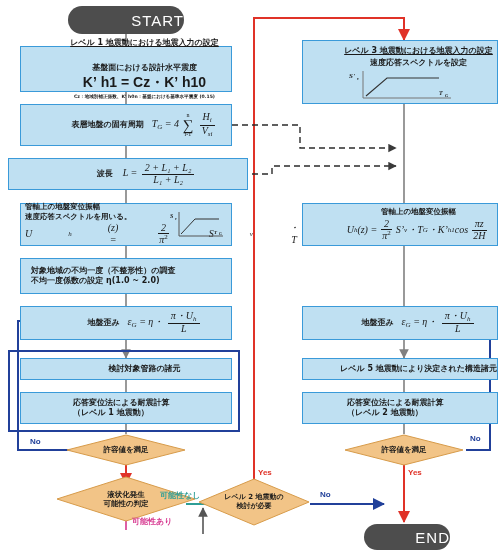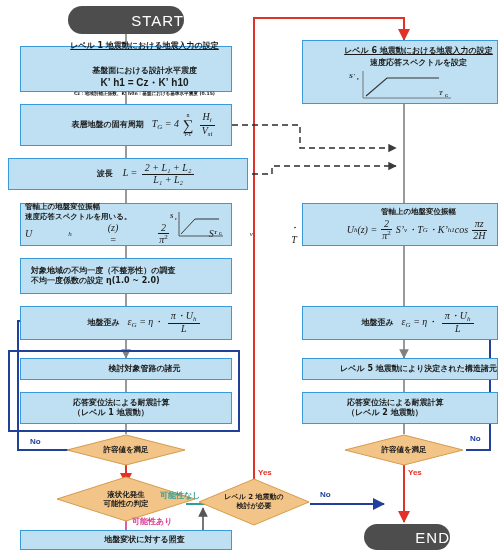--- a/index.html
+++ b/index.html
@@ -119,21 +119,21 @@
     </g>
   </svg>
 
   <div class="term" style="left:68px;top:6px;width:116px;height:28px;">
     <span>START</span>
   </div>
 
   <div class="box" style="left:20px;top:46px;width:212px;height:46px;font-size:8px;">
     <span class="ln jp ulh">レベル 1 地震動における地震入力の設定</span>
     <span class="ln jp" style="margin-top:15px;">基盤面における設計水平震度</span>
-    <span class="ln" style="margin-top:1px;font-size:10px;">K’&nbsp;h1 = Cz・K’&nbsp;h10</span>
+    <span class="ln" style="margin-top:1px;font-size:14px;">K’&nbsp;h1 = Cz・K’&nbsp;h10</span>
     <span class="ln note jp" style="margin-top:2px;">Cz：地域別補正係数、K' h0n：基盤における基準水平震度 (0.15)</span>
   </div>
 
   <div class="box" style="left:20px;top:104px;width:212px;height:42px;font-size:8px;">
     <div class="mathrow" style="font-style:normal;">
       <span class="jp" style="font-size:8px;font-weight:bold;">表層地盤の固有周期</span>
       <span style="margin-left:8px;font-style:italic;font-size:10px;">
         T<span class="sub">G</span> = 4
         <span class="frac" style="margin:0 1px;font-size:6px;font-style:normal;">
           <span style="border:none;">n</span>
@@ -230,26 +230,23 @@
   <div class="diamond" style="left:56px;top:476px;width:140px;height:46px;">
     <svg width="140" height="46" viewBox="0 0 140 46">
       <polygon points="70,1 139,23 70,45 1,23" fill="#f2c487" stroke="#d79b4a" stroke-width="1"></polygon>
     </svg>
     <div class="dtxt">
       <span class="jp">液状化発生</span>
       <span class="jp">可能性の判定</span>
     </div>
   </div>
 
-  <div class="box" style="left:20px;top:530px;width:212px;height:20px;font-size:8px;">
-    <span class="ln jp">地盤変状に対する照査</span>
-  </div>
 
   <div class="box" style="left:302px;top:40px;width:196px;height:64px;font-size:8px;justify-content:flex-start;padding-top:5px;">
-    <span class="ln jp ulh">レベル 6 地震動における地震入力の設定</span>
+    <span class="ln jp ulh">レベル 3 地震動における地震入力の設定</span>
     <span class="ln jp" style="margin-top:2px;">速度応答スペクトルを設定</span>
     <div class="inset" style="left:44px;top:28px;">
       <svg width="110" height="33" viewBox="0 0 110 33">
         <line x1="16" y1="2" x2="16" y2="29" stroke="#777" stroke-width="1"></line>
         <line x1="16" y1="29" x2="104" y2="29" stroke="#777" stroke-width="1"></line>
         <path d="M19,27 L40,9 L92,9" stroke="#333" stroke-width="1.1" fill="none"></path>
         <text x="2" y="9" font-size="7" font-family="Liberation Serif, serif" font-style="italic" fill="#222">S'</text>
         <text x="10" y="11" font-size="4.5" font-family="Liberation Serif, serif" font-style="italic" fill="#222">v</text>
         <text x="92" y="26" font-size="6" font-family="Liberation Serif, serif" font-style="italic" fill="#222">T</text>
         <text x="98" y="27.5" font-size="4.5" font-family="Liberation Serif, serif" font-style="italic" fill="#222">G</text>

